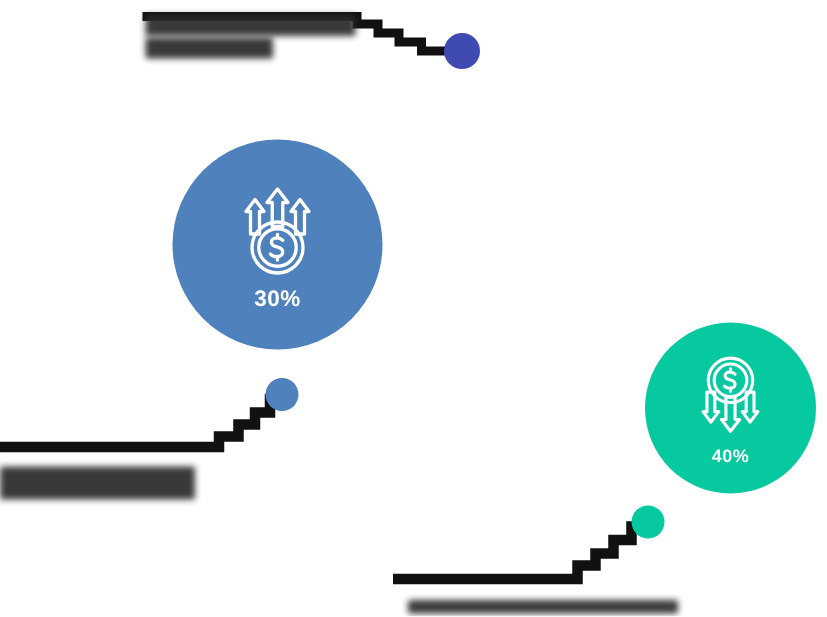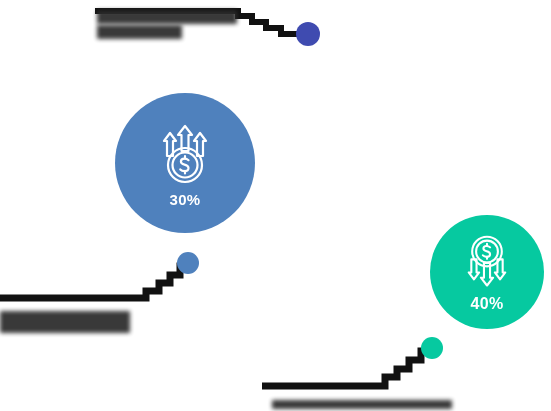--- a/index.html
+++ b/index.html
@@ -69,21 +69,21 @@
   #bubble-main .pct { font-size: 22px; }
 
   
   #bubble-right {
     left: 430px; top: 215px;
     width: 114px; height: 114px;
     background: #06c9a0;
     z-index: 3;
   }
   #bubble-right .icon-wrap { margin-bottom: 5px; }
-  #bubble-right .pct { font-size: 16px; }
+  #bubble-right .pct { font-size: 12px; }
 
   
   .redacted {
     position: absolute;
     background: #2b2b2b;
     filter: blur(2.2px);
     opacity: 0.93;
     border-radius: 1px;
     color: transparent;
     overflow: hidden;

